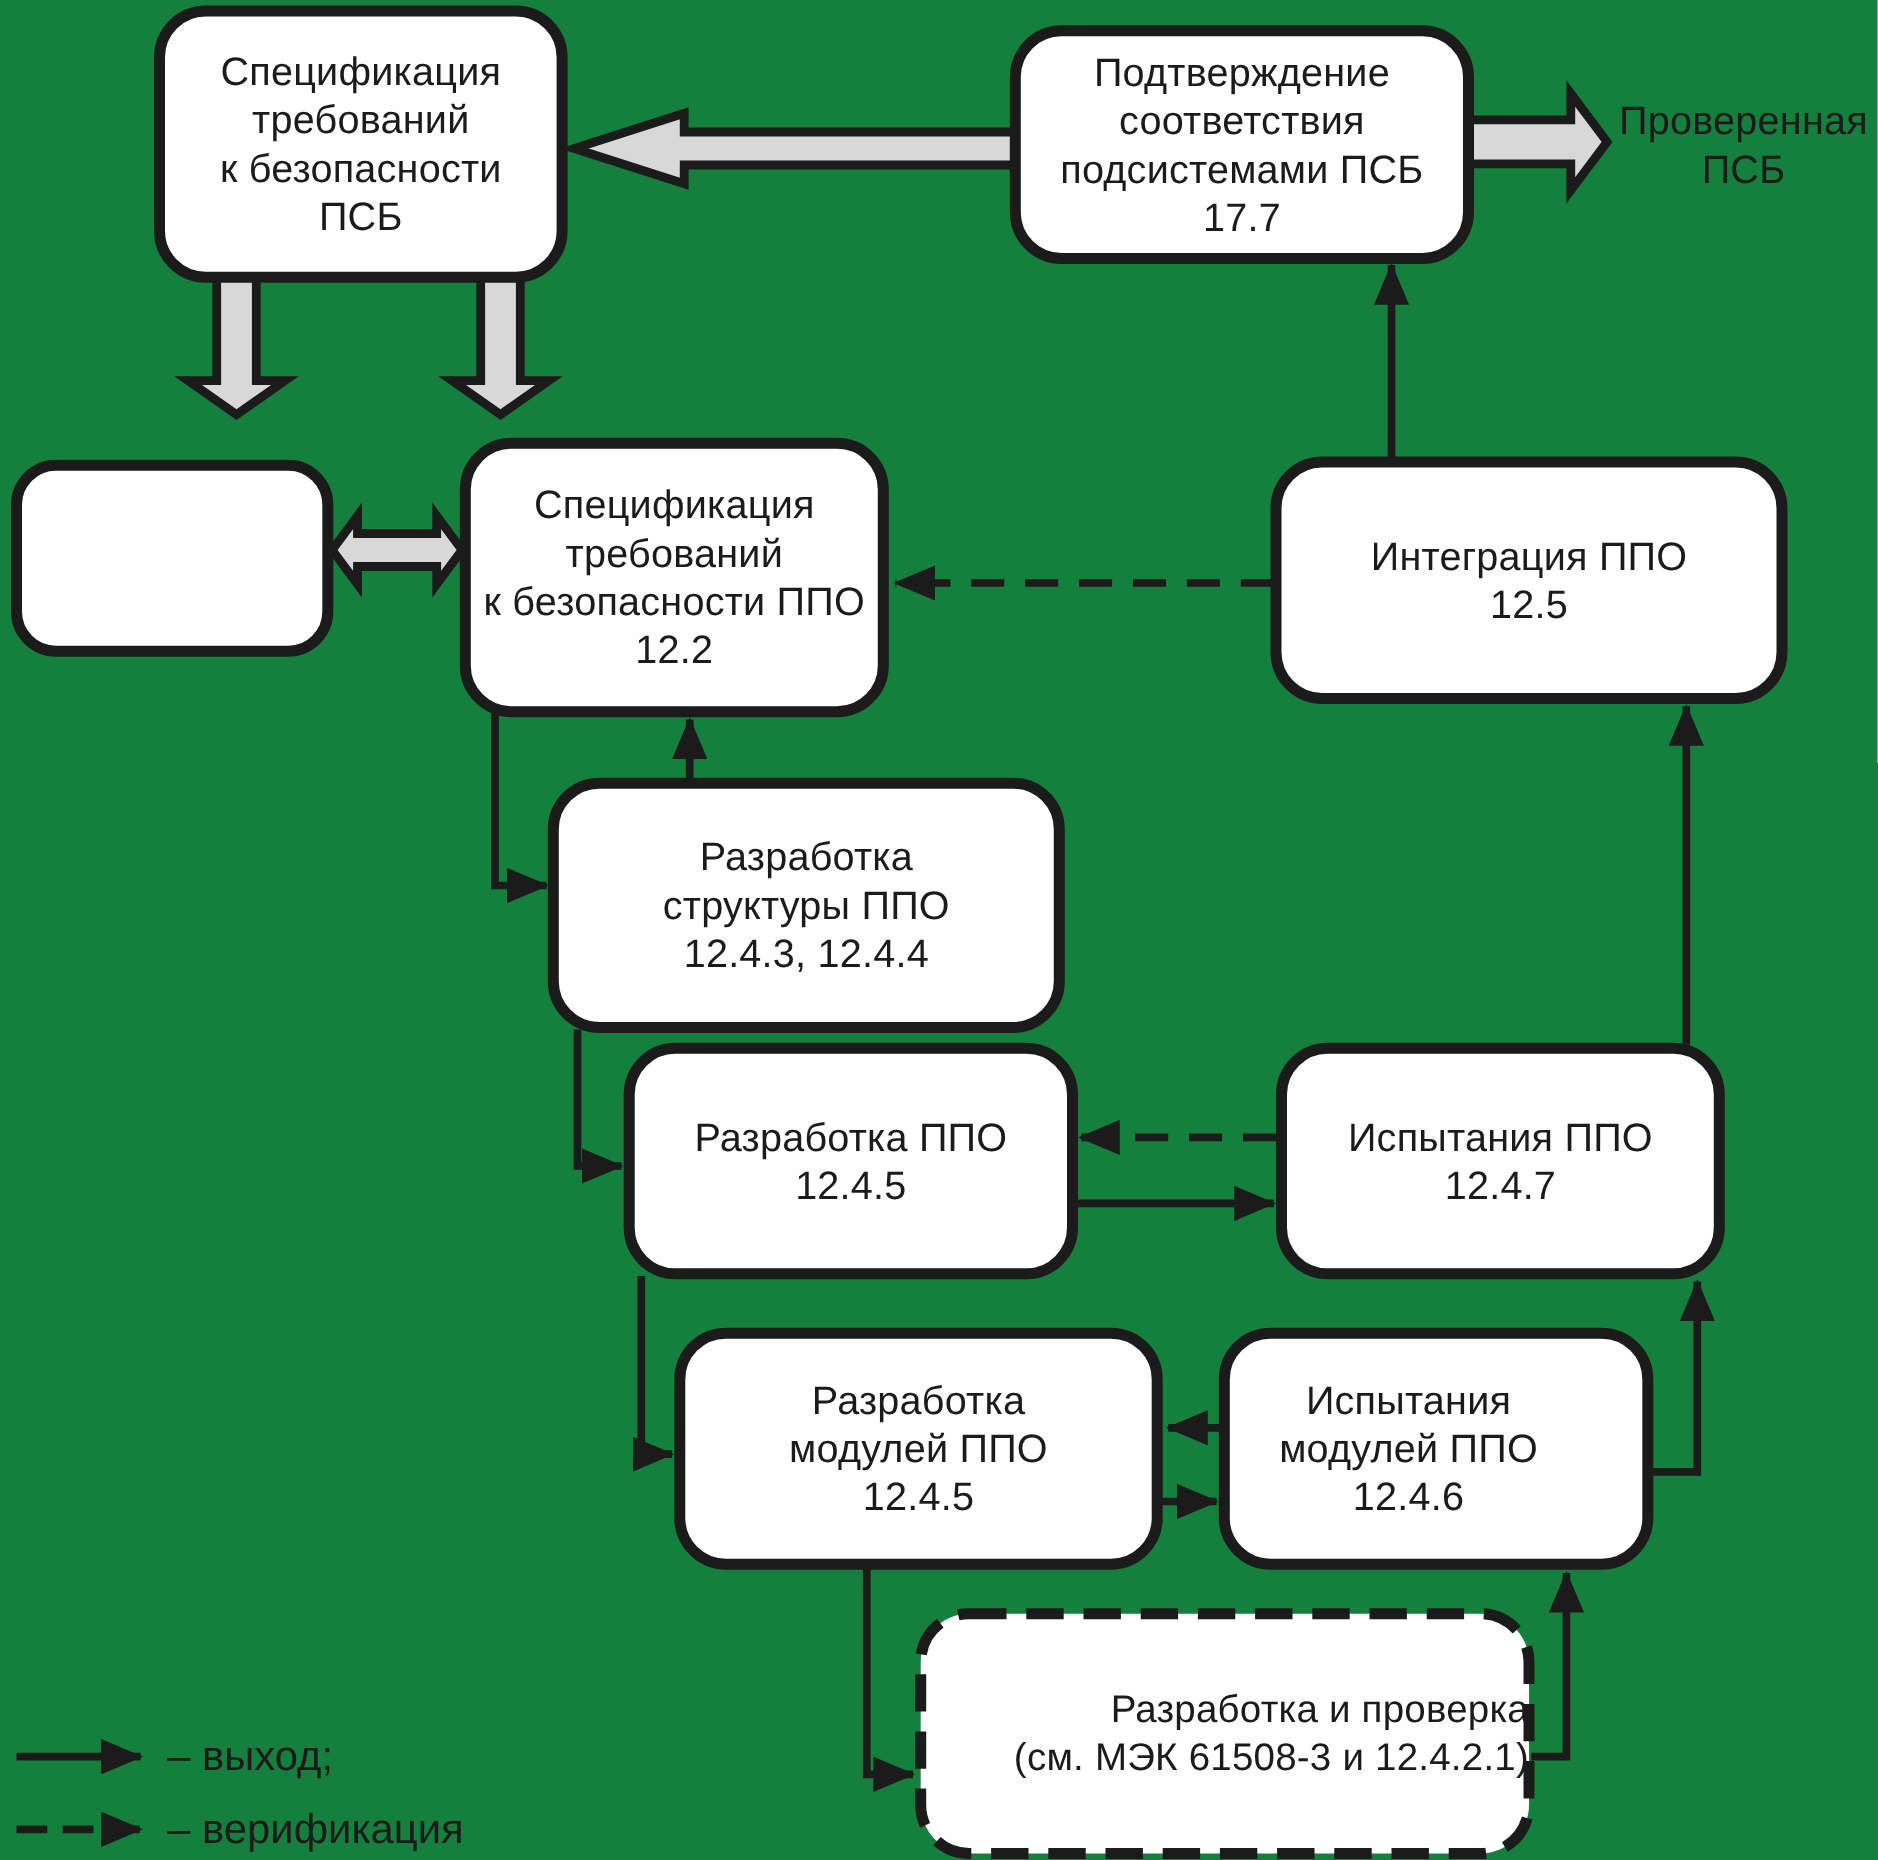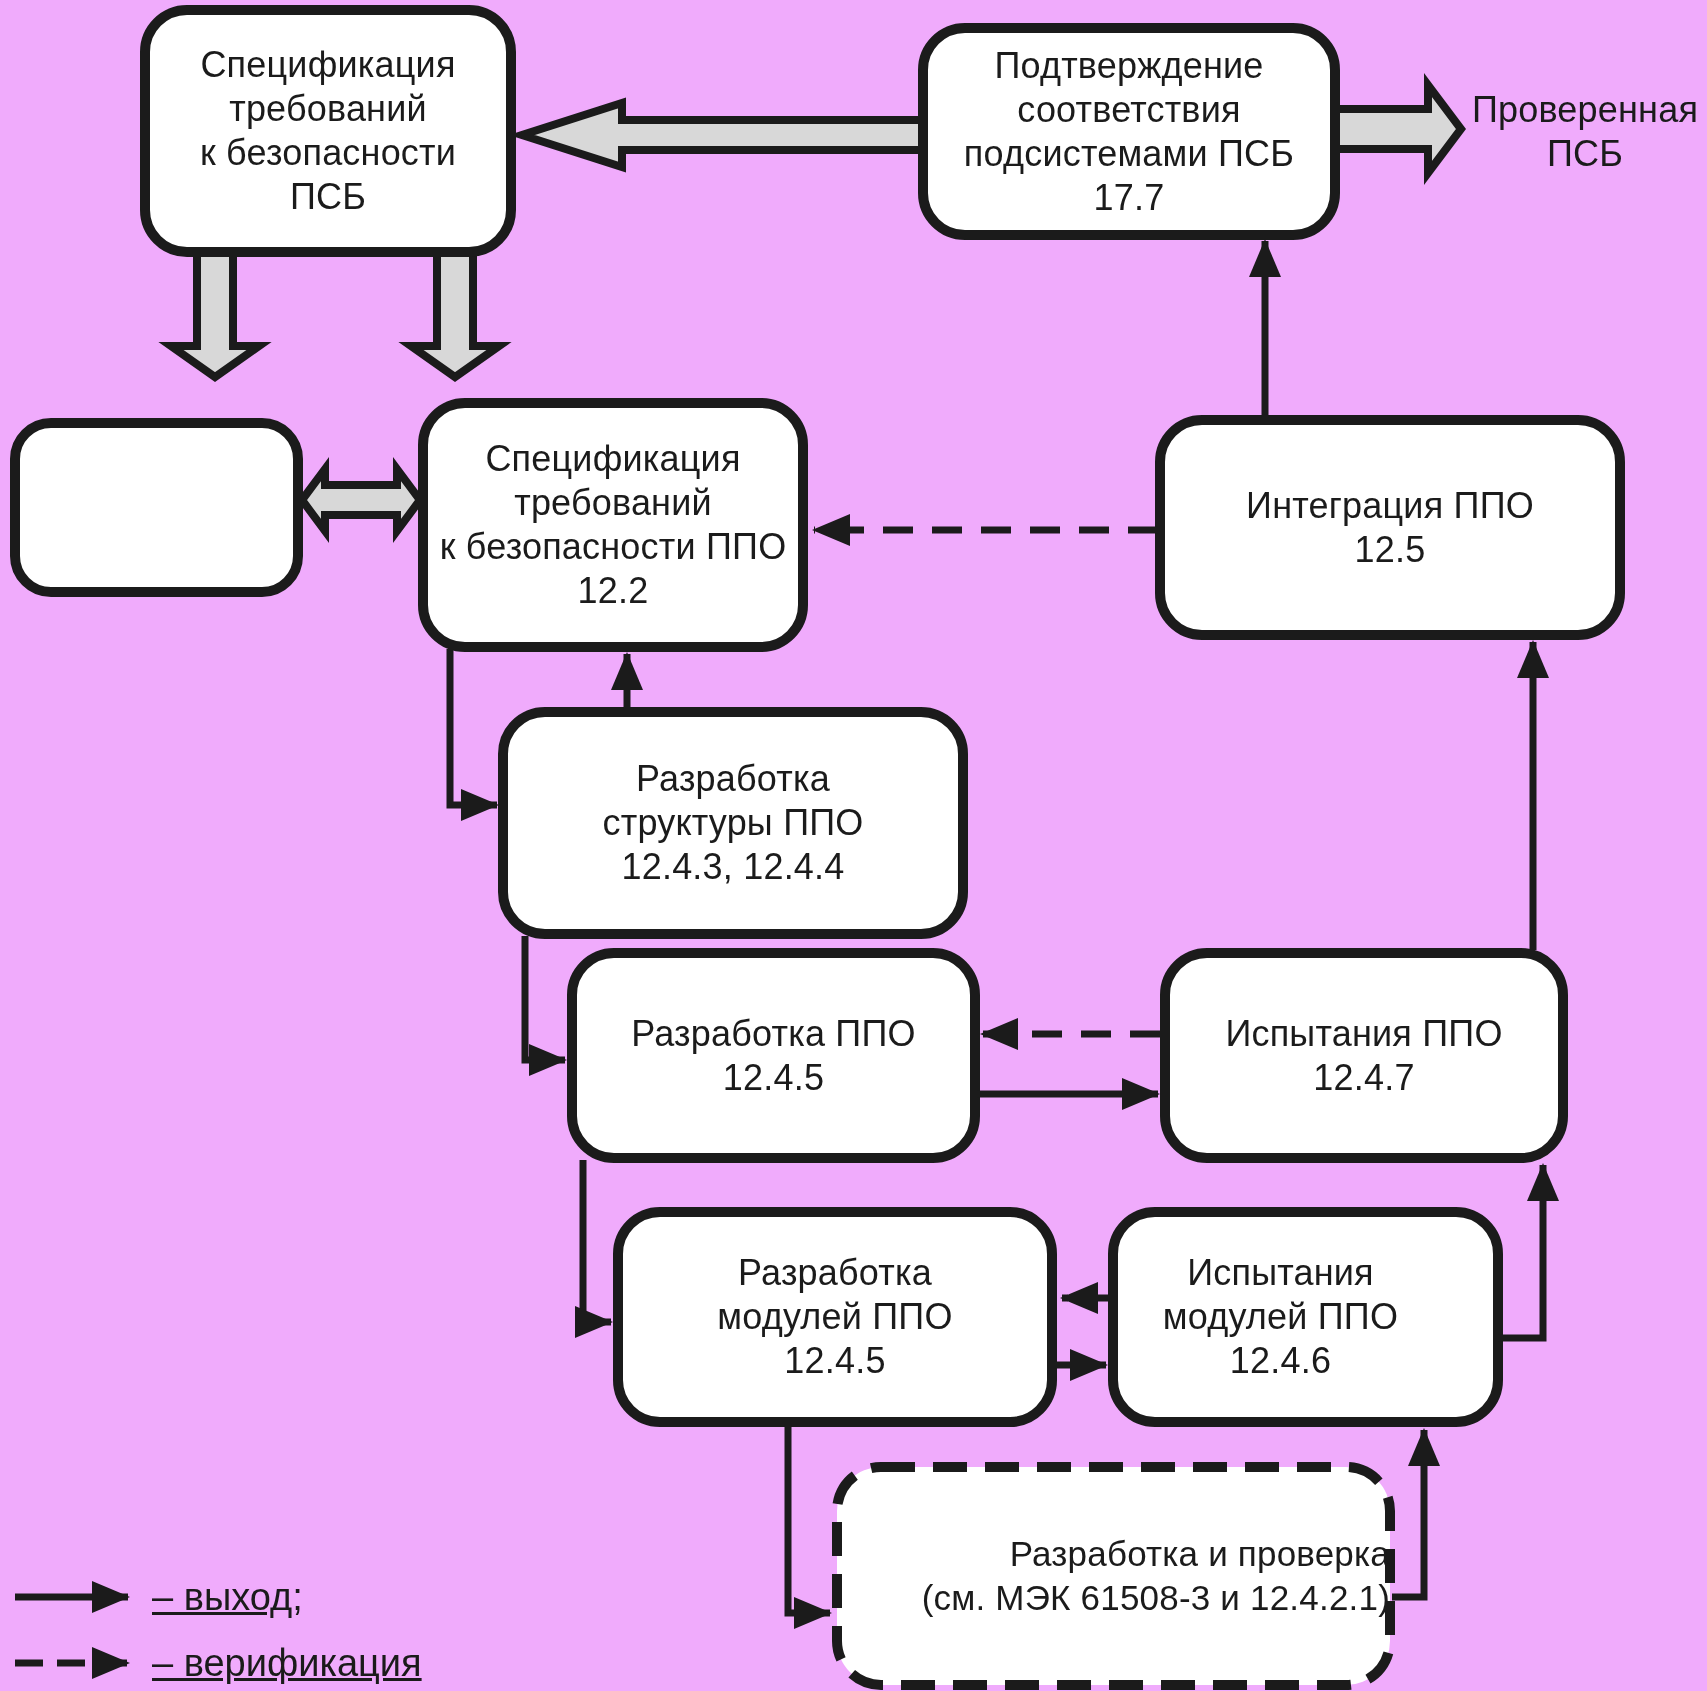--- a/index.html
+++ b/index.html
@@ -1,29 +1,29 @@
 <!DOCTYPE html>
 <html><head>
 <meta charset="utf-8">
 <style>
   html,body{margin:0;padding:0;background:#ffffff;}
   .stage{
-    position:relative;width:1707px;height:1691px;background:#f0abfc;
+    position:relative;width:1707px;height:1691px;background:#15803d;
     font-family:"Liberation Sans", sans-serif;color:#1b1b1b;overflow:hidden;
   }
   .stage svg{position:absolute;left:0;top:0;}
   .lbl{
     position:absolute;display:flex;flex-direction:column;align-items:center;justify-content:center;
     text-align:center;font-size:36px;line-height:44px;color:#1b1b1b;letter-spacing:0.2px;
   }
   .lbl span{display:block;white-space:nowrap;}
   .lbl.small{font-size:35px;align-items:flex-end;}
   .legend-lbl{
     position:absolute;display:flex;align-items:center;height:56px;
-    font-size:38px;color:#1b1b1b;white-space:nowrap;text-decoration:underline;
+    font-size:38px;color:#1b1b1b;white-space:nowrap;
   }
 </style>
 </head>
 <body>
 
 <div class="stage">
 
   <svg viewBox="0 0 1707 1691" width="1707" height="1691">
     <defs>
       <marker id="ah" markerUnits="userSpaceOnUse" markerWidth="38" markerHeight="32" refX="36" refY="16" orient="auto">

